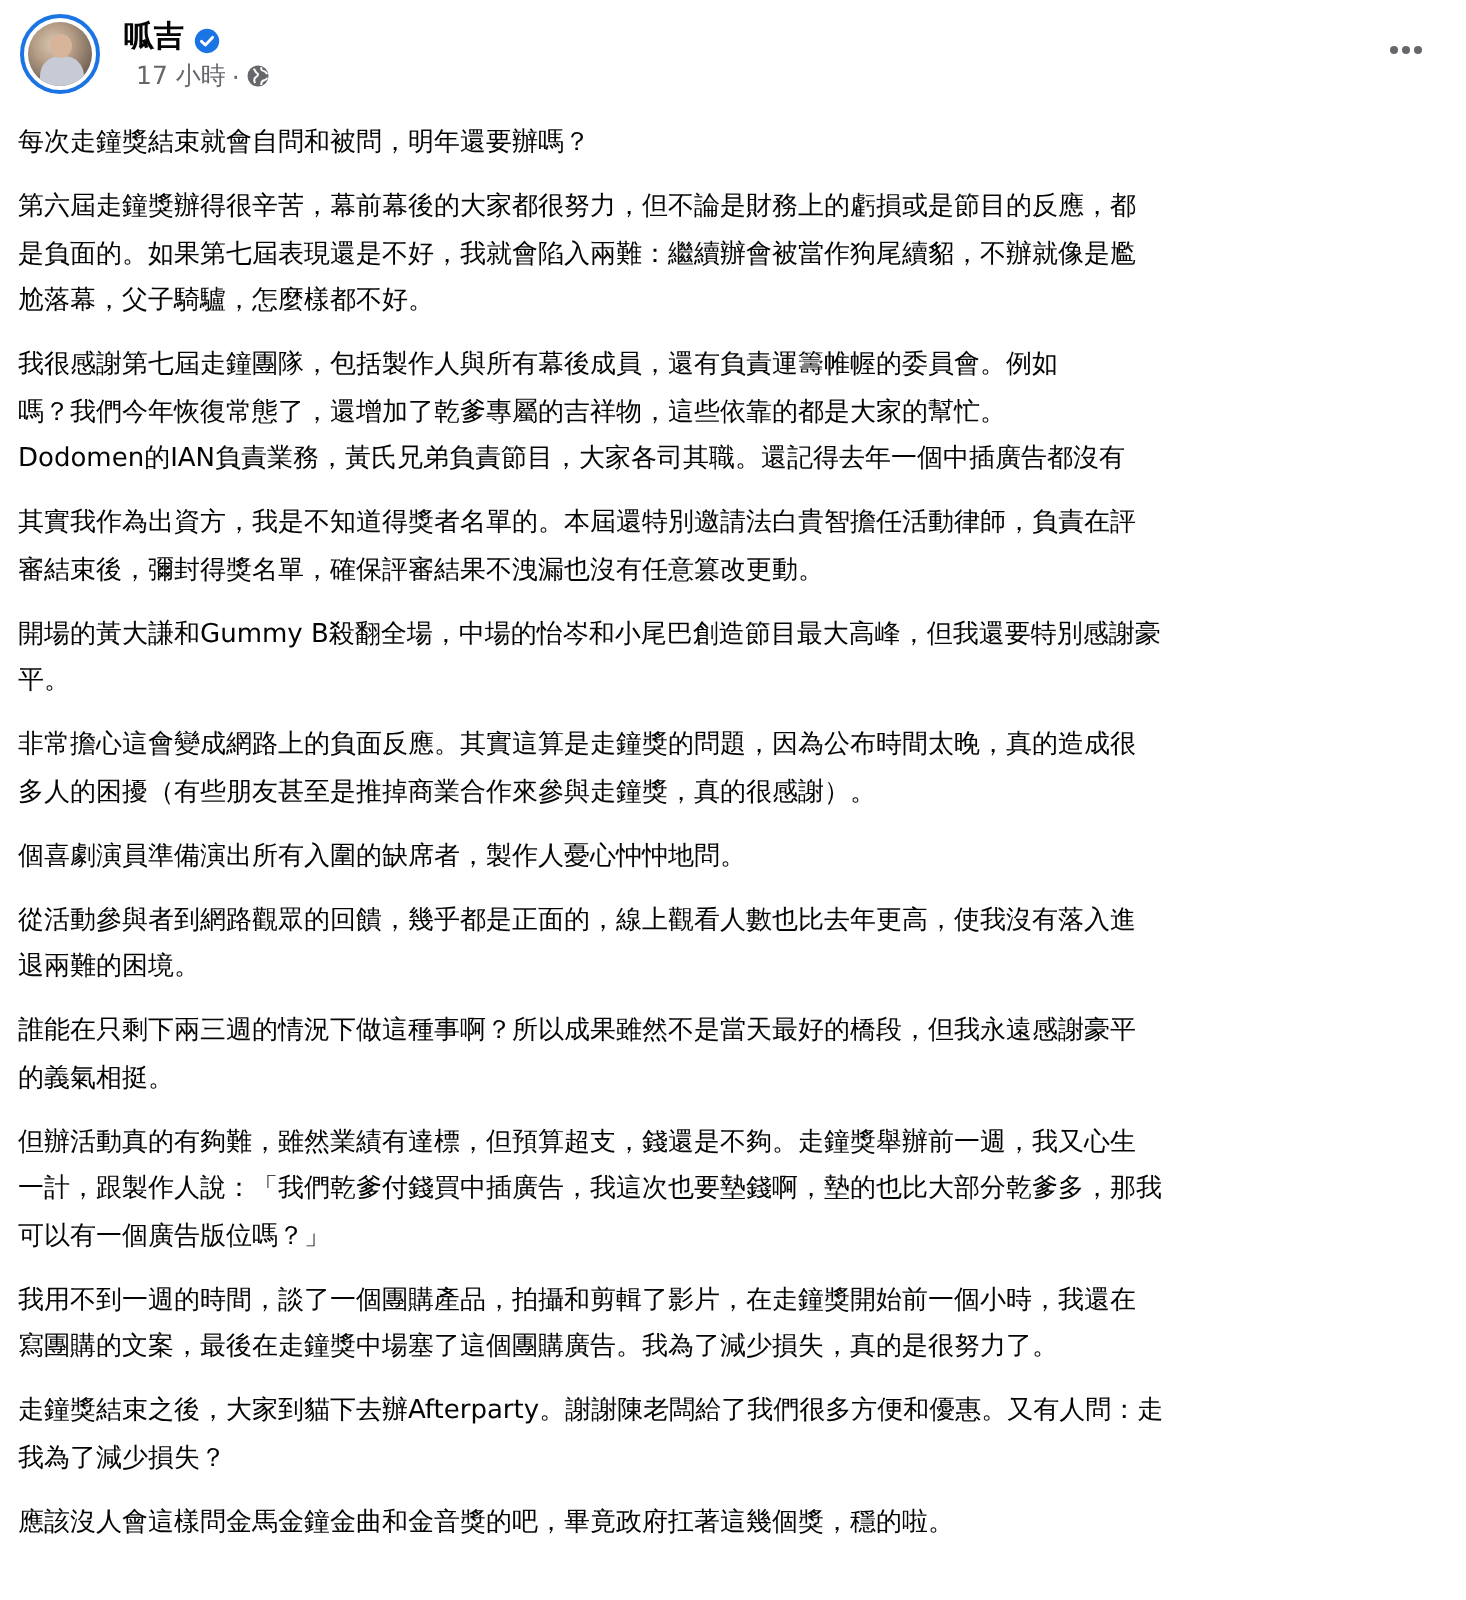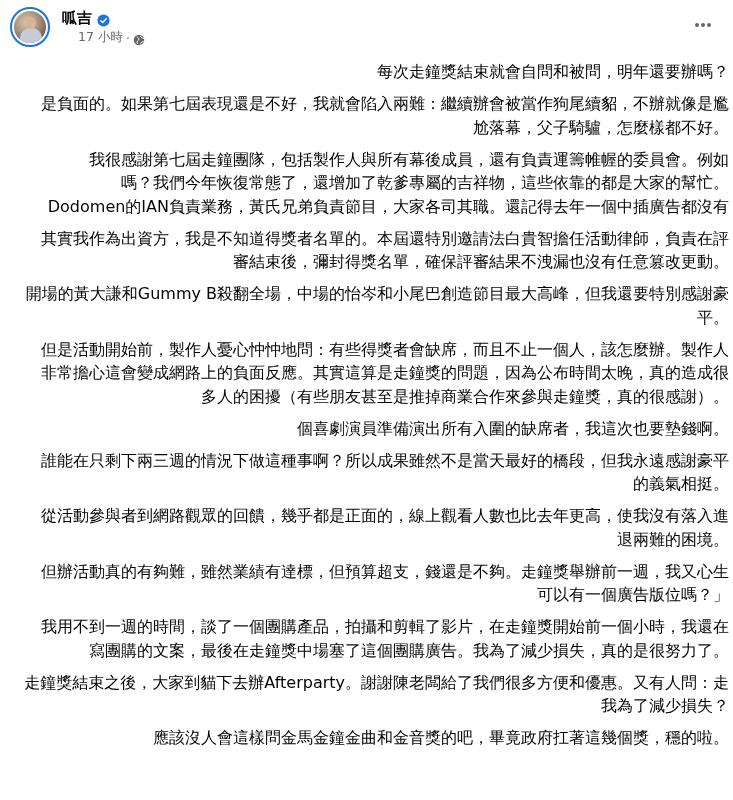--- a/index.html
+++ b/index.html
@@ -23,32 +23,32 @@
     content: ""; position: absolute; left: 6px; top: 17px; width: 22px; height: 16px;
     border-radius: 10px 10px 0 0; background: #c7cbd6;
   }
   .avatar::after {
     content: ""; position: absolute; left: 11px; top: 6px; width: 11px; height: 12px;
     border-radius: 50%; background: #d8b59a;
   }
   .name-row { position: absolute; left: 62px; top: 8px; height: 20px; display: flex; align-items: center; gap: 5px; }
   .name { font-size: 15px; font-weight: bold; color: #050505; }
   .verified { width: 13px; height: 13px; display: inline-block; }
-  .meta-row { position: absolute; left: 78px; top: 30px; height: 16px; display: flex; align-items: flex-end; gap: 3px; font-size: 12.5px; color: #65676b; }
+  .meta-row { position: absolute; left: 68px; top: 30px; height: 16px; display: flex; align-items: center; gap: 3px; font-size: 12.5px; color: #65676b; }
   .globe { width: 12px; height: 12px; display: inline-block; }
   .more-button {
     position: absolute; left: 688px; top: 12px; width: 30px; height: 26px;
     display: flex; align-items: center; justify-content: center; gap: 2px; cursor: pointer;
   }
   .dot { width: 4px; height: 4px; border-radius: 50%; background: #65676b; }
   .post-body { position: absolute; left: 9px; top: 60px; width: 720px; }
   .para { margin: 0 0 8.5px 0; }
   .line {
-    display: block; font-size: 16px; line-height: 23.5px; height: 23.5px;
-    white-space: nowrap; letter-spacing: 0px; color: #050505; text-align: right;
+    display: block; font-size: 13px; line-height: 23.5px; height: 23.5px;
+    white-space: nowrap; letter-spacing: 0px; color: #050505;
   }
 </style>
 </head>
 <body>
 
 <div class="header">
   <div class="avatar-ring">
     <div class="avatar"></div>
   </div>
   <div class="name-row">
@@ -75,54 +75,55 @@
     <span class="dot"></span>
     <span class="dot"></span>
   </div>
 </div>
 
 <div class="post-body" id="post-body">
     <p class="para">
       <span class="line">每次走鐘獎結束就會自問和被問，明年還要辦嗎？</span>
     </p>
     <p class="para">
+      <span class="line">第六屆走鐘獎辦得很辛苦，幕前幕後的大家都很努力，但不論是財務上的虧損或是節目的反應，都</span>
       <span class="line">是負面的。如果第七屆表現還是不好，我就會陷入兩難：繼續辦會被當作狗尾續貂，不辦就像是尷</span>
       <span class="line">尬落幕，父子騎驢，怎麼樣都不好。</span>
     </p>
     <p class="para">
       <span class="line">我很感謝第七屆走鐘團隊，包括製作人與所有幕後成員，還有負責運籌帷幄的委員會。例如</span>
       <span class="line">嗎？我們今年恢復常態了，還增加了乾爹專屬的吉祥物，這些依靠的都是大家的幫忙。</span>
       <span class="line">Dodomen的IAN負責業務，黃氏兄弟負責節目，大家各司其職。還記得去年一個中插廣告都沒有</span>
     </p>
     <p class="para">
       <span class="line">其實我作為出資方，我是不知道得獎者名單的。本屆還特別邀請法白貴智擔任活動律師，負責在評</span>
       <span class="line">審結束後，彌封得獎名單，確保評審結果不洩漏也沒有任意篡改更動。</span>
     </p>
     <p class="para">
       <span class="line">開場的黃大謙和Gummy B殺翻全場，中場的怡岑和小尾巴創造節目最大高峰，但我還要特別感謝豪</span>
       <span class="line">平。</span>
     </p>
     <p class="para">
-      <span class="line">但是活動開始前，製作人憂心忡忡地問：有些得獎者會缺席，而且不止一個人，該怎麼辦。製作人</span>
       <span class="line">非常擔心這會變成網路上的負面反應。其實這算是走鐘獎的問題，因為公布時間太晚，真的造成很</span>
       <span class="line">多人的困擾（有些朋友甚至是推掉商業合作來參與走鐘獎，真的很感謝）。</span>
     </p>
     <p class="para">
-      <span class="line">個喜劇演員準備演出所有入圍的缺席者，我這次也要墊錢啊。</span>
+      <span class="line">個喜劇演員準備演出所有入圍的缺席者，製作人憂心忡忡地問。</span>
+    </p>
+    <p class="para">
+      <span class="line">從活動參與者到網路觀眾的回饋，幾乎都是正面的，線上觀看人數也比去年更高，使我沒有落入進</span>
+      <span class="line">退兩難的困境。</span>
     </p>
     <p class="para">
       <span class="line">誰能在只剩下兩三週的情況下做這種事啊？所以成果雖然不是當天最好的橋段，但我永遠感謝豪平</span>
       <span class="line">的義氣相挺。</span>
     </p>
     <p class="para">
-      <span class="line">從活動參與者到網路觀眾的回饋，幾乎都是正面的，線上觀看人數也比去年更高，使我沒有落入進</span>
-      <span class="line">退兩難的困境。</span>
-    </p>
-    <p class="para">
       <span class="line">但辦活動真的有夠難，雖然業績有達標，但預算超支，錢還是不夠。走鐘獎舉辦前一週，我又心生</span>
+      <span class="line">一計，跟製作人說：「我們乾爹付錢買中插廣告，我這次也要墊錢啊，墊的也比大部分乾爹多，那我</span>
       <span class="line">可以有一個廣告版位嗎？」</span>
     </p>
     <p class="para">
       <span class="line">我用不到一週的時間，談了一個團購產品，拍攝和剪輯了影片，在走鐘獎開始前一個小時，我還在</span>
       <span class="line">寫團購的文案，最後在走鐘獎中場塞了這個團購廣告。我為了減少損失，真的是很努力了。</span>
     </p>
     <p class="para">
       <span class="line">走鐘獎結束之後，大家到貓下去辦Afterparty。謝謝陳老闆給了我們很多方便和優惠。又有人問：走</span>
       <span class="line">我為了減少損失？</span>
     </p>

